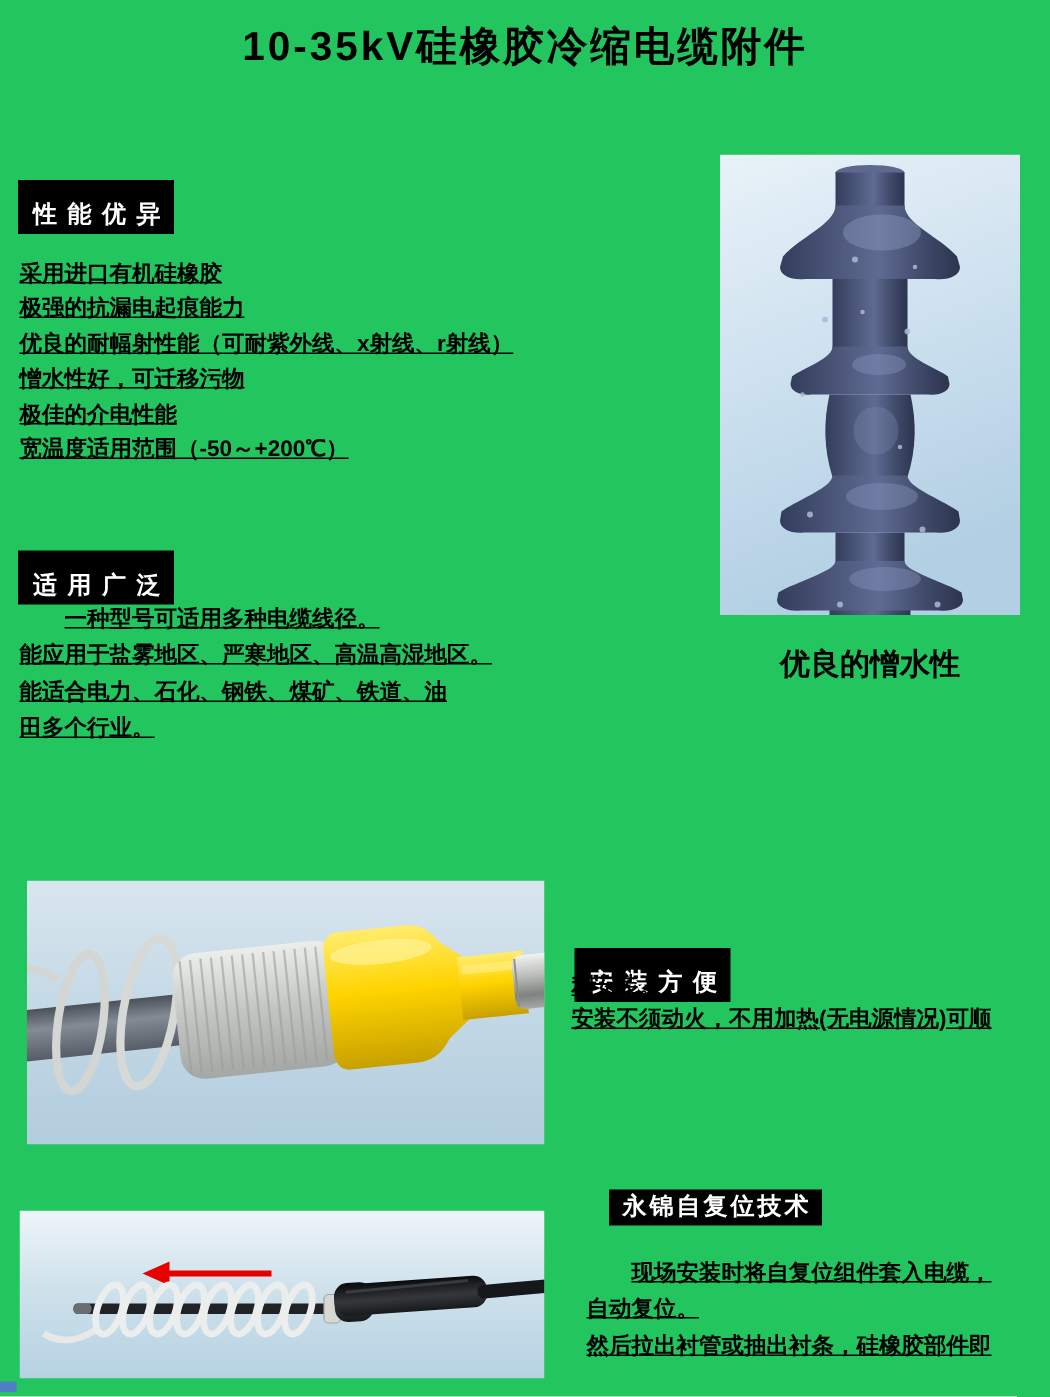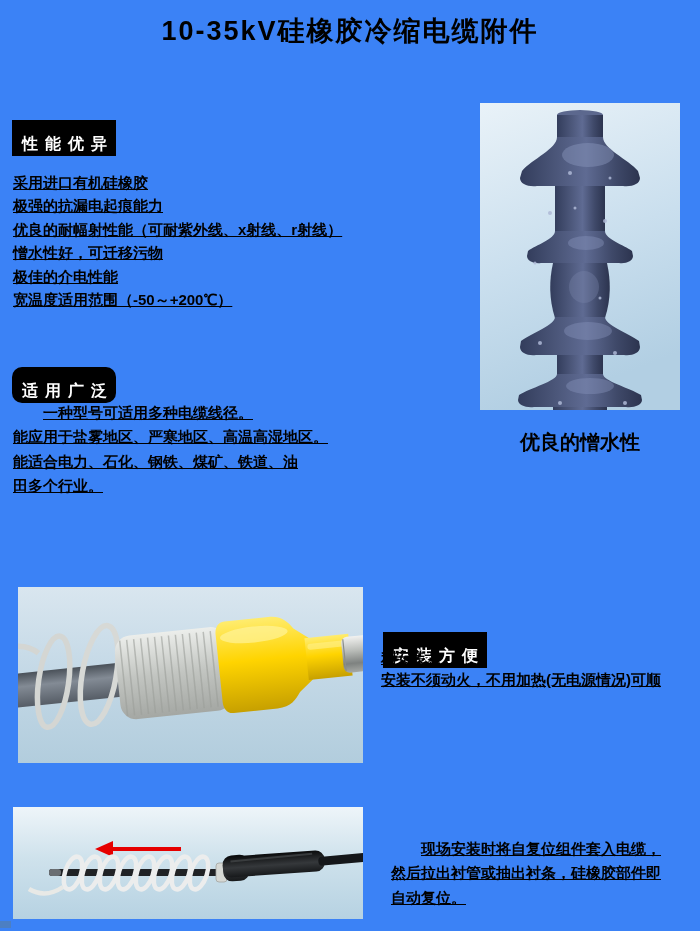--- a/index.html
+++ b/index.html
@@ -1,30 +1,30 @@
 <!DOCTYPE html>
 <html><head>
 <meta charset="utf-8">
 <style>
   html,body { margin:0; padding:0; background:#fff; }
   .page {
-    position:relative; width:700px; height:931px; background:#3b82f6;
+    position:relative; width:700px; height:931px; background:#22c55e;
     font-family:"Liberation Sans", sans-serif; color:#000; overflow:hidden;
   }
   .title {
     position:absolute; top:13px; left:0; width:700px; text-align:center;
     font-size:27px; font-weight:bold; letter-spacing:2px; white-space:nowrap;
   }
   .hdr {
     position:absolute; background:#000; color:#fff; font-weight:bold;
     font-size:16px; line-height:18px; padding:15px 2px 3px 10px;
     letter-spacing:7px; white-space:nowrap;
   }
   #hdr-performance { left:12px; top:120px; }
-  #hdr-application { left:12px; top:367px;border-radius:10px; }
+  #hdr-application { left:12px; top:367px; }
   #hdr-installation { left:383px; top:601px;margin-top:31px; }
   #hdr-selfreset { left:406px; top:793px; letter-spacing:2px; padding:3px 7px 3px 9px; }
   .bodytext { font-size:15px; font-weight:600;text-decoration:underline; }
   .perf-list { position:absolute; left:13px; top:171px; line-height:23.4px; white-space:nowrap; }
   .app-text { position:absolute; left:13px; top:401px; line-height:24.4px; white-space:nowrap; }
   .install-text { position:absolute; left:381px; top:647px; line-height:22px; white-space:nowrap; }
   .reset-text { position:absolute; left:391px; top:837px; line-height:24.3px; white-space:nowrap; }
   .indent { text-indent:2em; }
   .photo { position:absolute; }
   #photo-hydro { left:480px; top:103px; width:200px; height:307px; }
@@ -210,20 +210,21 @@
         <g transform="rotate(-4 210 62)">
           <rect x="210" y="49" width="26" height="26" rx="9" fill="url(#g3tube)"></rect>
           <rect x="210" y="50" width="102" height="21" rx="9" fill="url(#g3tube)"></rect>
           <line x1="218" y1="55" x2="300" y2="53" stroke="#4e5254" stroke-width="2" opacity="0.6"></line>
         </g>
         <rect x="305" y="50" width="58" height="9" rx="4" transform="rotate(-5 305 50)" fill="#15171a"></rect>
       </g>
     </svg>
   </div>
 
+  <div class="hdr" id="hdr-selfreset">永锦自复位技术</div>
   <div class="reset-text bodytext">
     <div class="indent">现场安装时将自复位组件套入电缆，</div>
+    <div>自动复位。</div>
     <div>然后拉出衬管或抽出衬条，硅橡胶部件即</div>
-    <div>自动复位。</div>
   </div>
 
   <div id="corner-mark"></div>
 </div>
 
 </body></html>

